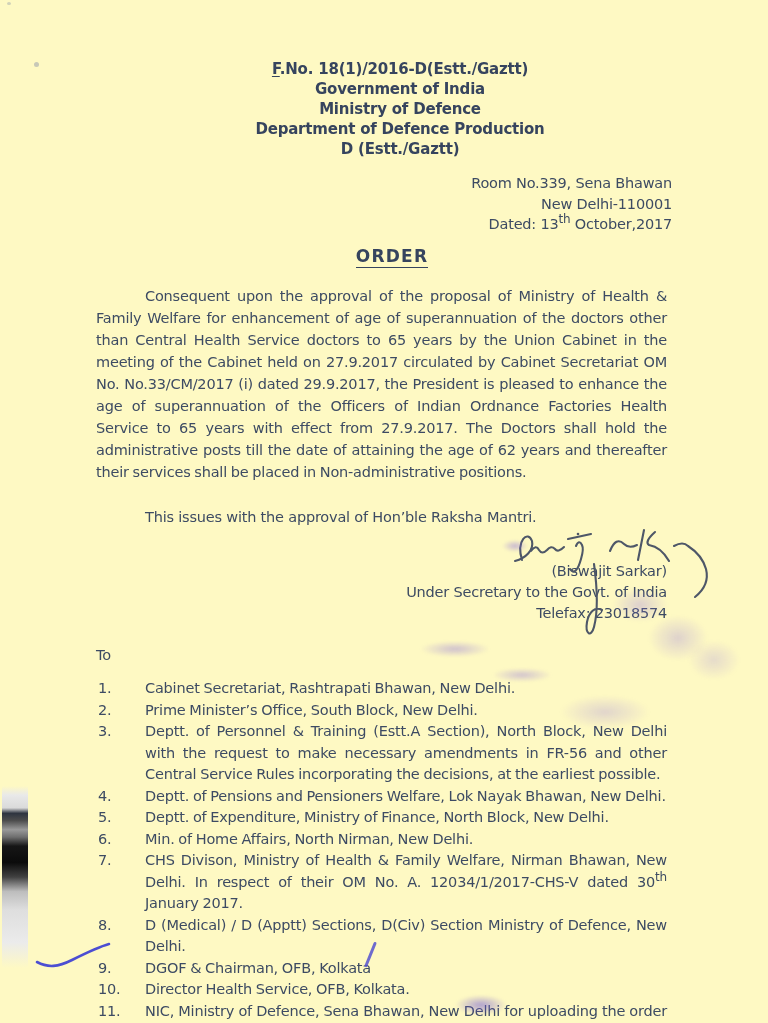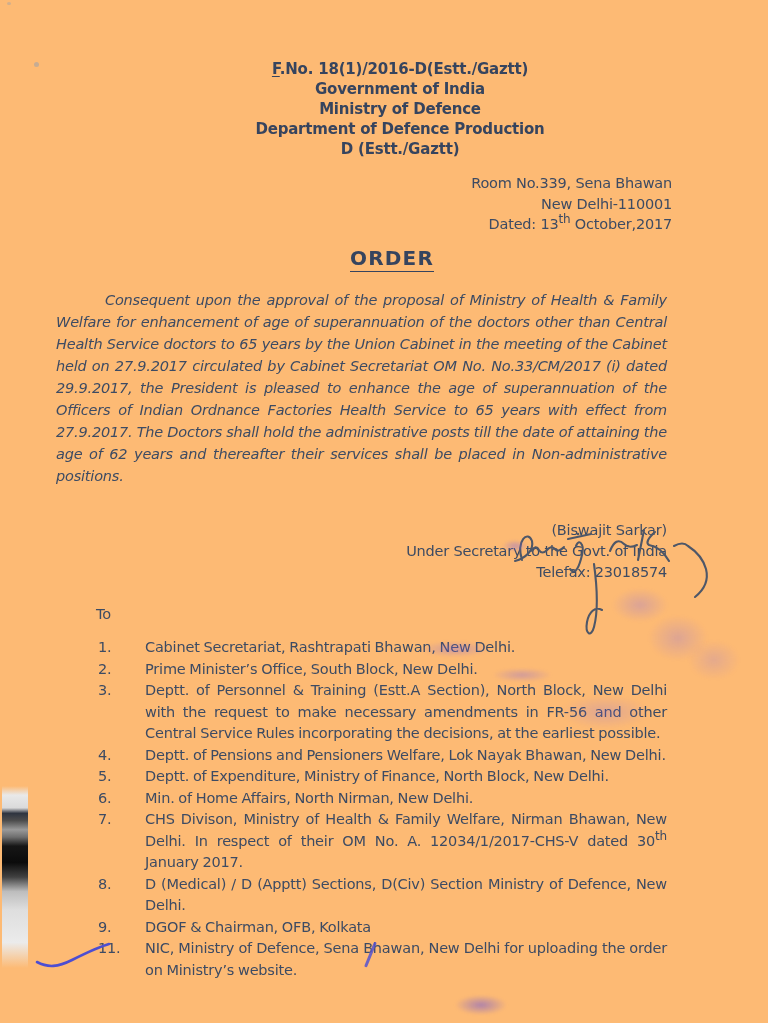--- a/index.html
+++ b/index.html
@@ -6,46 +6,46 @@
   body{
     width:768px;height:1023px;
     background:#ffffff;
     font-family:"DejaVu Sans","Liberation Sans",sans-serif;
     color:#3d4b63;
     font-size:14.5px;
     letter-spacing:-0.2px;
     position:relative;
     overflow:hidden;
   }
-  .page{position:relative;width:768px;height:1023px;background:#fdba74;}
+  .page{position:relative;width:768px;height:1023px;background:#fef9c3;}
 
   
   .letterhead{
     padding-top:59px;text-align:center;transform:translateX(16px);
     font-weight:700;line-height:20px;font-size:15px;color:#36445e;
   }
   .u-first{text-decoration:underline;text-underline-offset:2px;}
 
   
   .addr{
     width:250px;margin:14px 96px 0 auto;text-align:right;line-height:20.5px;
   }
   sup{font-size:12px;line-height:0;vertical-align:super;}
 
   
   .order-wrap{margin-top:11px;text-align:center;transform:translateX(8px);}
   .order-text{
-    font-weight:700;font-size:20px;letter-spacing:1.2px;color:#36445e;
+    font-weight:700;font-size:17px;letter-spacing:1.2px;color:#36445e;
     border-bottom:1.6px solid #36445e;padding-bottom:1px;
   }
 
   
   .para{
-    margin:19px 101px 0 56px;text-align:justify;text-indent:49px;
-    line-height:22px;word-spacing:-0.6px;font-style:italic;
+    margin:19px 101px 0 96px;text-align:justify;text-indent:49px;
+    line-height:22px;word-spacing:-0.6px;
   }
   .approval{margin:23px 101px 0 96px;text-indent:49px;line-height:22px;}
 
   
   .sigblock{
     margin-top:33px;text-align:right;padding-right:101px;line-height:21px;
     position:relative;
   }
   .sig-svg{position:absolute;left:498px;top:524px;width:225px;height:122px;pointer-events:none;}
 
@@ -101,20 +101,21 @@
     <div>New Delhi-110001</div>
     <div><span>Dated: 13</span><sup>th</sup><span> October,2017</span></div>
   </div>
 
   <div class="order-wrap">
     <span class="order-text">ORDER</span>
   </div>
 
   <p class="para">Consequent upon the approval of the proposal of Ministry of Health &amp; Family Welfare for enhancement of age of superannuation of the doctors other than Central Health Service doctors to 65 years by the Union Cabinet in the meeting of the Cabinet held on 27.9.2017 circulated by Cabinet Secretariat OM No. No.33/CM/2017 (i) dated 29.9.2017, the President is pleased to enhance the age of superannuation of the Officers of Indian Ordnance Factories Health Service to 65 years with effect from 27.9.2017.  The Doctors shall hold the administrative posts till the date of attaining the age of 62 years and thereafter their services shall be placed in Non-administrative positions.</p>
 
+  <p class="approval">This issues with the approval of Hon’ble Raksha Mantri.</p>
 
   <div class="sigblock">
     <div>(Biswajit Sarkar)</div>
     <div>Under Secretary to the Govt. of India</div>
     <div>Telefax: 23018574</div>
   </div>
 
   <svg class="sig-svg" viewBox="0 0 225 122" aria-label="Biswajit Sarkar">
     <g fill="none" stroke="#4e5768" stroke-width="2.1" stroke-linecap="round">
       <path d="M24,36 C18,16 30,6 34,17 C36,26 28,34 17,37"></path>
@@ -160,20 +161,24 @@
       <span class="num">7.</span>
       <span class="txt"><span>CHS Divison, Ministry of Health &amp; Family Welfare, Nirman Bhawan, New Delhi.  In respect of their OM No. A. 12034/1/2017-CHS-V dated 30</span><sup>th</sup><span> January 2017.</span></span>
     </div>
     <div class="li">
       <span class="num">8.</span>
       <span class="txt">D (Medical) / D (Apptt) Sections, D(Civ) Section Ministry of Defence, New Delhi.</span>
     </div>
     <div class="li">
       <span class="num">9.</span>
       <span class="txt">DGOF &amp; Chairman, OFB, Kolkata</span>
+    </div>
+    <div class="li">
+      <span class="num">10.</span>
+      <span class="txt">Director Health Service, OFB, Kolkata.</span>
     </div>
     <div class="li">
       <span class="num">11.</span>
       <span class="txt">NIC, Ministry of Defence, Sena Bhawan, New Delhi for uploading the order on Ministry’s website.</span>
     </div>
 
   </div>
 
   <div class="edge-artifact"></div>
   <svg class="tick-svg" viewBox="0 0 78 30">

